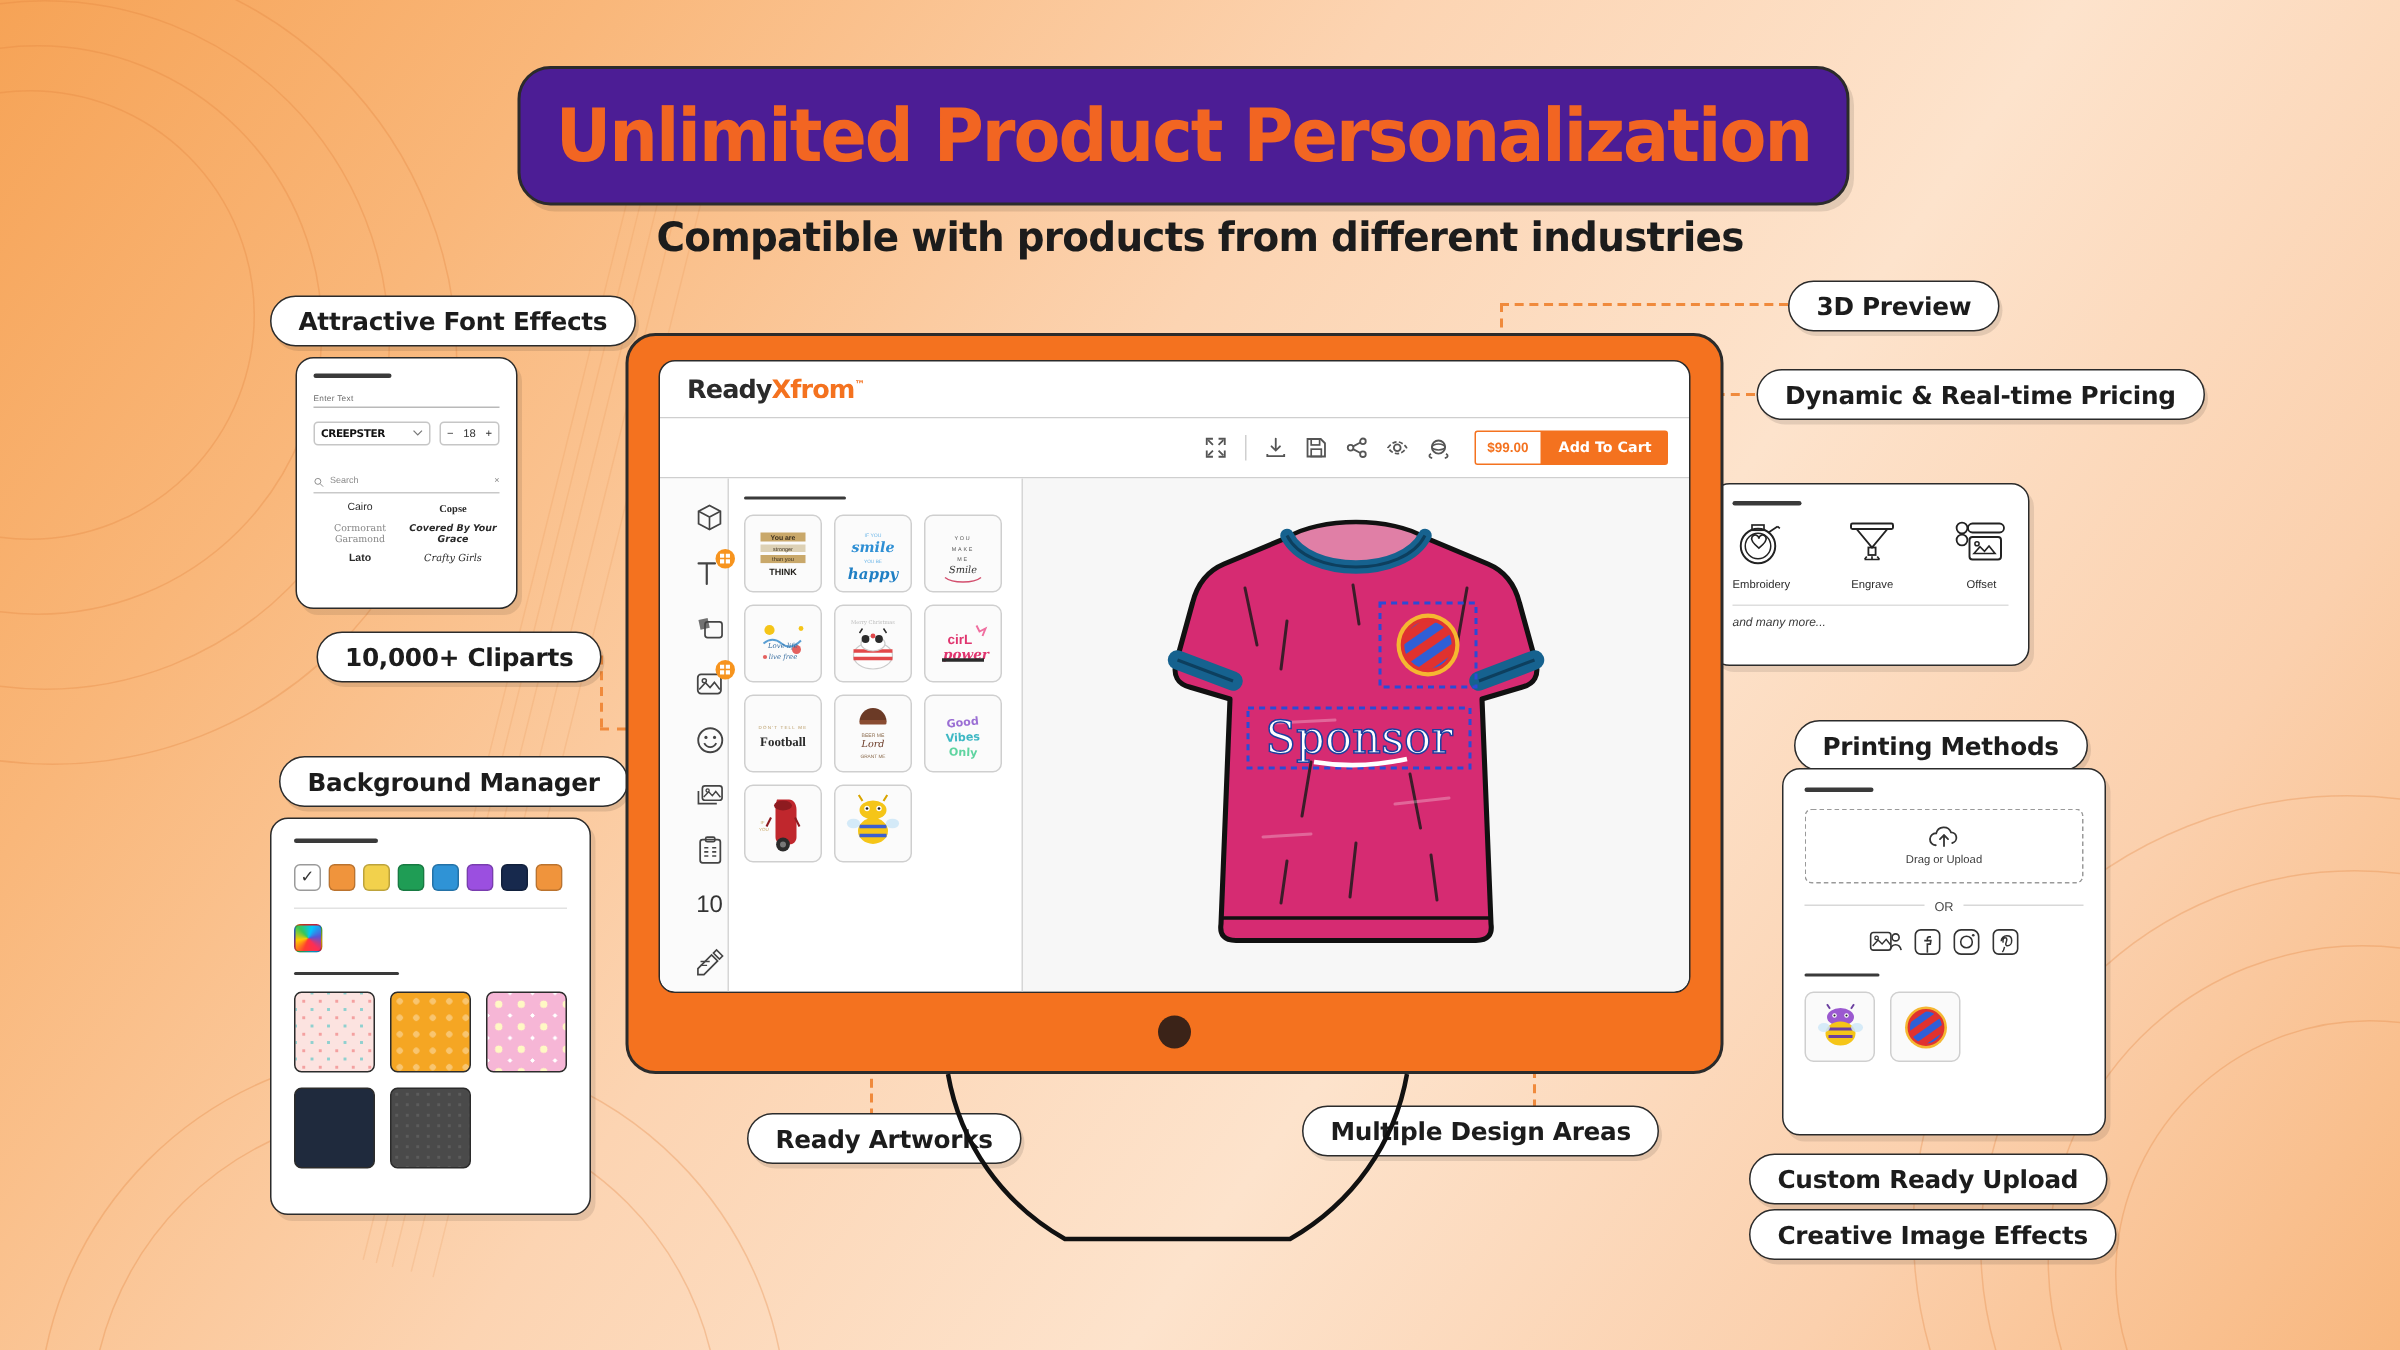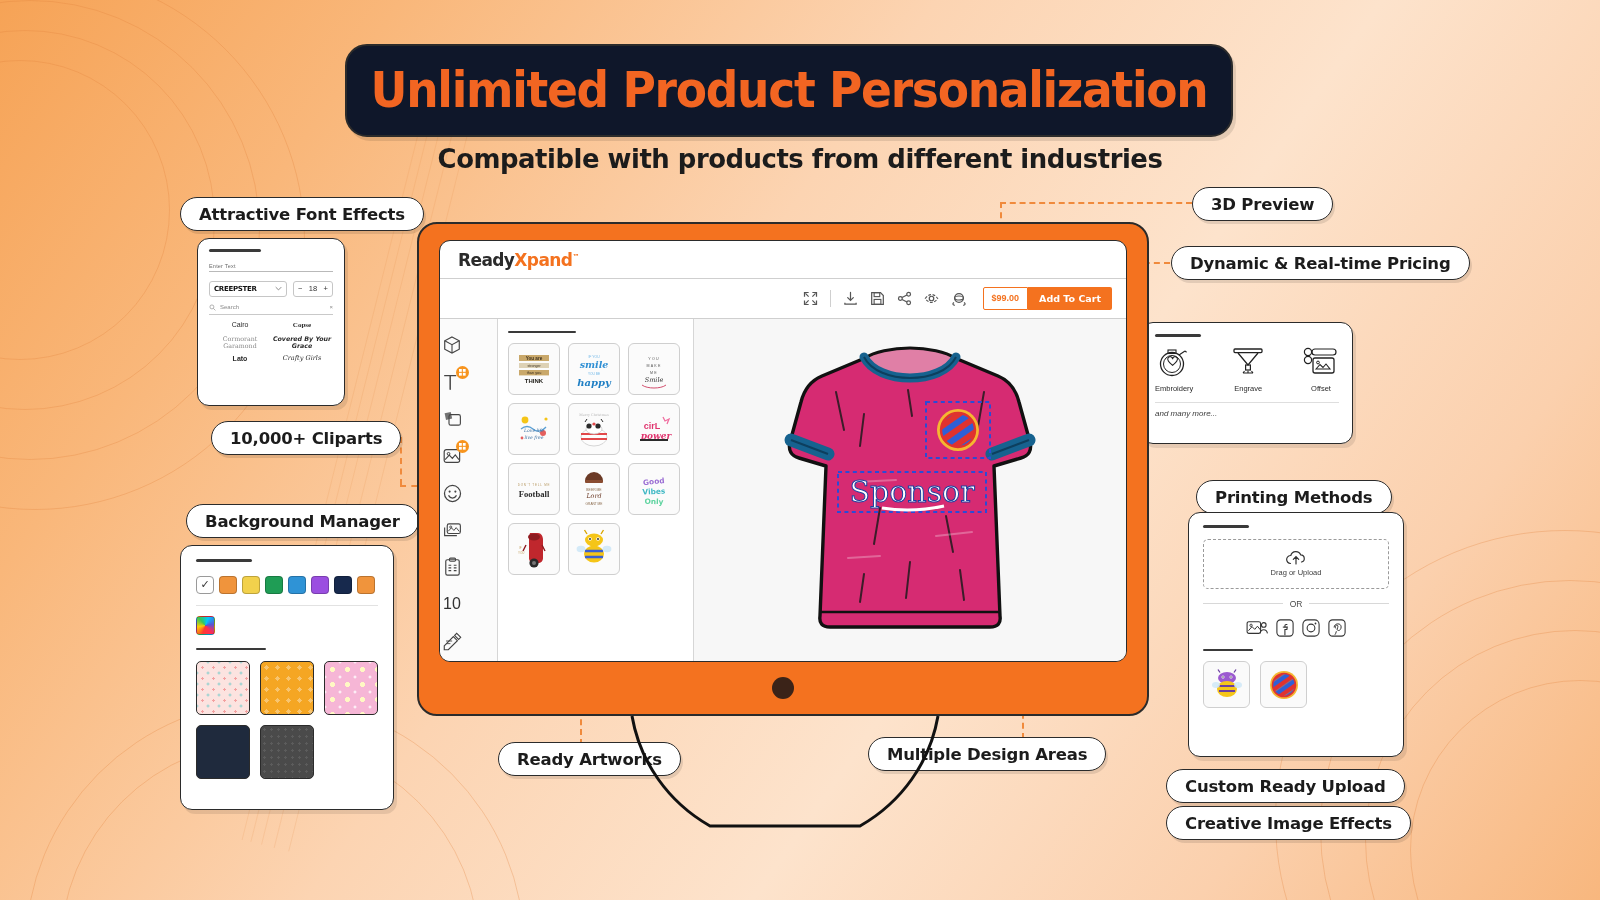--- a/index.html
+++ b/index.html
@@ -23,21 +23,21 @@
   .arc-br-4 { right: -255px; bottom: -210px; width: 580px; height: 580px; }
   .arc-bl-1 { left: 60px; bottom: -260px; width: 420px; height: 420px; }
   .arc-bl-2 { left: 25px; bottom: -300px; width: 500px; height: 500px; }
   .streaks { position:absolute; left: 330px; top: 120px; width: 240px; height: 760px;
              transform: rotate(14deg); opacity:.35; }
   .streak { position:absolute; top:0; width:1.3px; height:100%; background: rgba(225,130,60,.45); }
 
   
   .title-card {
     position: absolute; left: 345px; top: 44px; width: 888px; height: 93px;
-    background: #0f172a; border: 2px solid #2b2b2b; border-radius: 22px;
+    background: #4c1d95; border: 2px solid #2b2b2b; border-radius: 22px;
     display: flex; align-items: center; justify-content: center;
     box-shadow: 3px 4px 0 rgba(0,0,0,.10);
   }
   .title-card h1 {
     font-family: "DejaVu Sans", sans-serif;
     font-size: 49px; font-weight: 700; color: #f26522;
     letter-spacing: -1.4px; transform: scaleX(.93); white-space: nowrap;
   }
   .subtitle {
     position: absolute; left: 0; right: 0; top: 143px; text-align: center;
@@ -71,21 +71,21 @@
   .node {
     position: absolute; width: 10px; height: 10px; border-radius: 50%;
     background: #fff; border: 2.2px solid #f0762a;
   }
 
   
   #font-panel { left: 197px; top: 238px; width: 148px; height: 168px; padding: 10px 11px; }
   .fp-rule { width: 52px; margin-bottom: 11px; }
   .fp-lbl { font-size: 5.5px; color: #6b6b6b; letter-spacing:.2px; }
   .fp-underline { height: 1px; background: #b9b9b9; margin: 2px 0 9px; }
-  .fp-row { display: flex; gap: 6px; margin-bottom: 7px; }
+  .fp-row { display: flex; gap: 6px; margin-bottom: 21px; }
   .fp-select {
     flex: 1; height: 16px; border: 1px solid #c6c6c6; border-radius: 3px;
     display: flex; align-items: center; justify-content: space-between; padding: 0 4px;
     font-size: 7px; font-weight: 800; letter-spacing: -.3px; color: #111;
     font-family: "DejaVu Sans", sans-serif;
   }
   .fp-stepper {
     width: 40px; height: 16px; border: 1px solid #c6c6c6; border-radius: 3px;
     display: flex; align-items: center; justify-content: space-between; padding: 0 4px;
     font-size: 7.5px; color: #333;
@@ -182,22 +182,22 @@
   .price-box {
     border: 1.6px solid #f4721f; color: #f4721f; background: #fff;
     font-size: 9px; font-weight: 700; padding: 5px 8px; border-radius: 2px 0 0 2px;
   }
   .cart-btn {
     background: #f4721f; color: #fff; font-size: 9.5px; font-weight: 700;
     padding: 6px 11px; border-radius: 0 2px 2px 0;
     font-family: "DejaVu Sans", sans-serif;
   }
   .workspace { flex: 1; display: flex; min-height: 0; }
-  .rail { width: 58px; border-right: 1.2px solid #d6d6d6; background: #fbfbfb;
-          display: flex; flex-direction: column; align-items: flex-start; gap: 13px; padding-top: 14px; }
+  .rail { width: 46px; border-right: 1.2px solid #d6d6d6; background: #fbfbfb;
+          display: flex; flex-direction: column; align-items: flex-end; gap: 13px; padding-top: 14px; }
   .rail-item { position: relative; width: 24px; height: 24px; display:flex; align-items:center; justify-content:center; }
   .rail-badge { position: absolute; right: -5px; top: -4px; width: 13px; height: 13px; border-radius: 50%;
                 background: #f7941e; display: flex; align-items: center; justify-content: center; }
   .rail-num { font-size: 16px; color: #333; font-weight: 400; }
   .gallery { width: 196px; border-right: 1.2px solid #d6d6d6; padding: 12px 10px; background: #fff; }
   .g-rule { width: 68px; height: 2.4px; background: #3a3a3a; border-radius:2px; margin-bottom: 10px; }
   .g-grid { display: grid; grid-template-columns: repeat(3, 52px); gap: 8px; }
   .g-cell { width: 52px; height: 52px; border: 1.2px solid #cfcfcf; border-radius: 6px; background: #fbfbfb;
             display: flex; align-items: center; justify-content: center; overflow: hidden; }
   .canvas { flex: 1; background: #f7f7f7; position: relative; display: flex;
@@ -433,21 +433,21 @@
       </svg>
     </div>
   </div>
 </div>
 
 <div id="monitor">
   <div class="screen">
 
     <div class="logobar">
       <div class="logo">
-        <span>Ready</span><span class="or">X</span><span class="or">pand</span><span class="tm">™</span>
+        <span>Ready</span><span class="or">X</span><span class="or">from</span><span class="tm">™</span>
       </div>
     </div>
 
     <div class="toolbar">
       <svg width="15" height="15" viewBox="0 0 16 16">
         <path d="M6 1.6H1.6V6M10 1.6h4.4V6M6 14.4H1.6V10M10 14.4h4.4V10" stroke="#555" stroke-width="1.3" fill="none"></path>
         <path d="M2.6 2.6l3.4 3.4M13.4 2.6L10 6M2.6 13.4L6 10M13.4 13.4L10 10" stroke="#555" stroke-width="1.3"></path>
       </svg>
       <div class="tb-div"></div>
       <svg width="15" height="15" viewBox="0 0 16 16">

